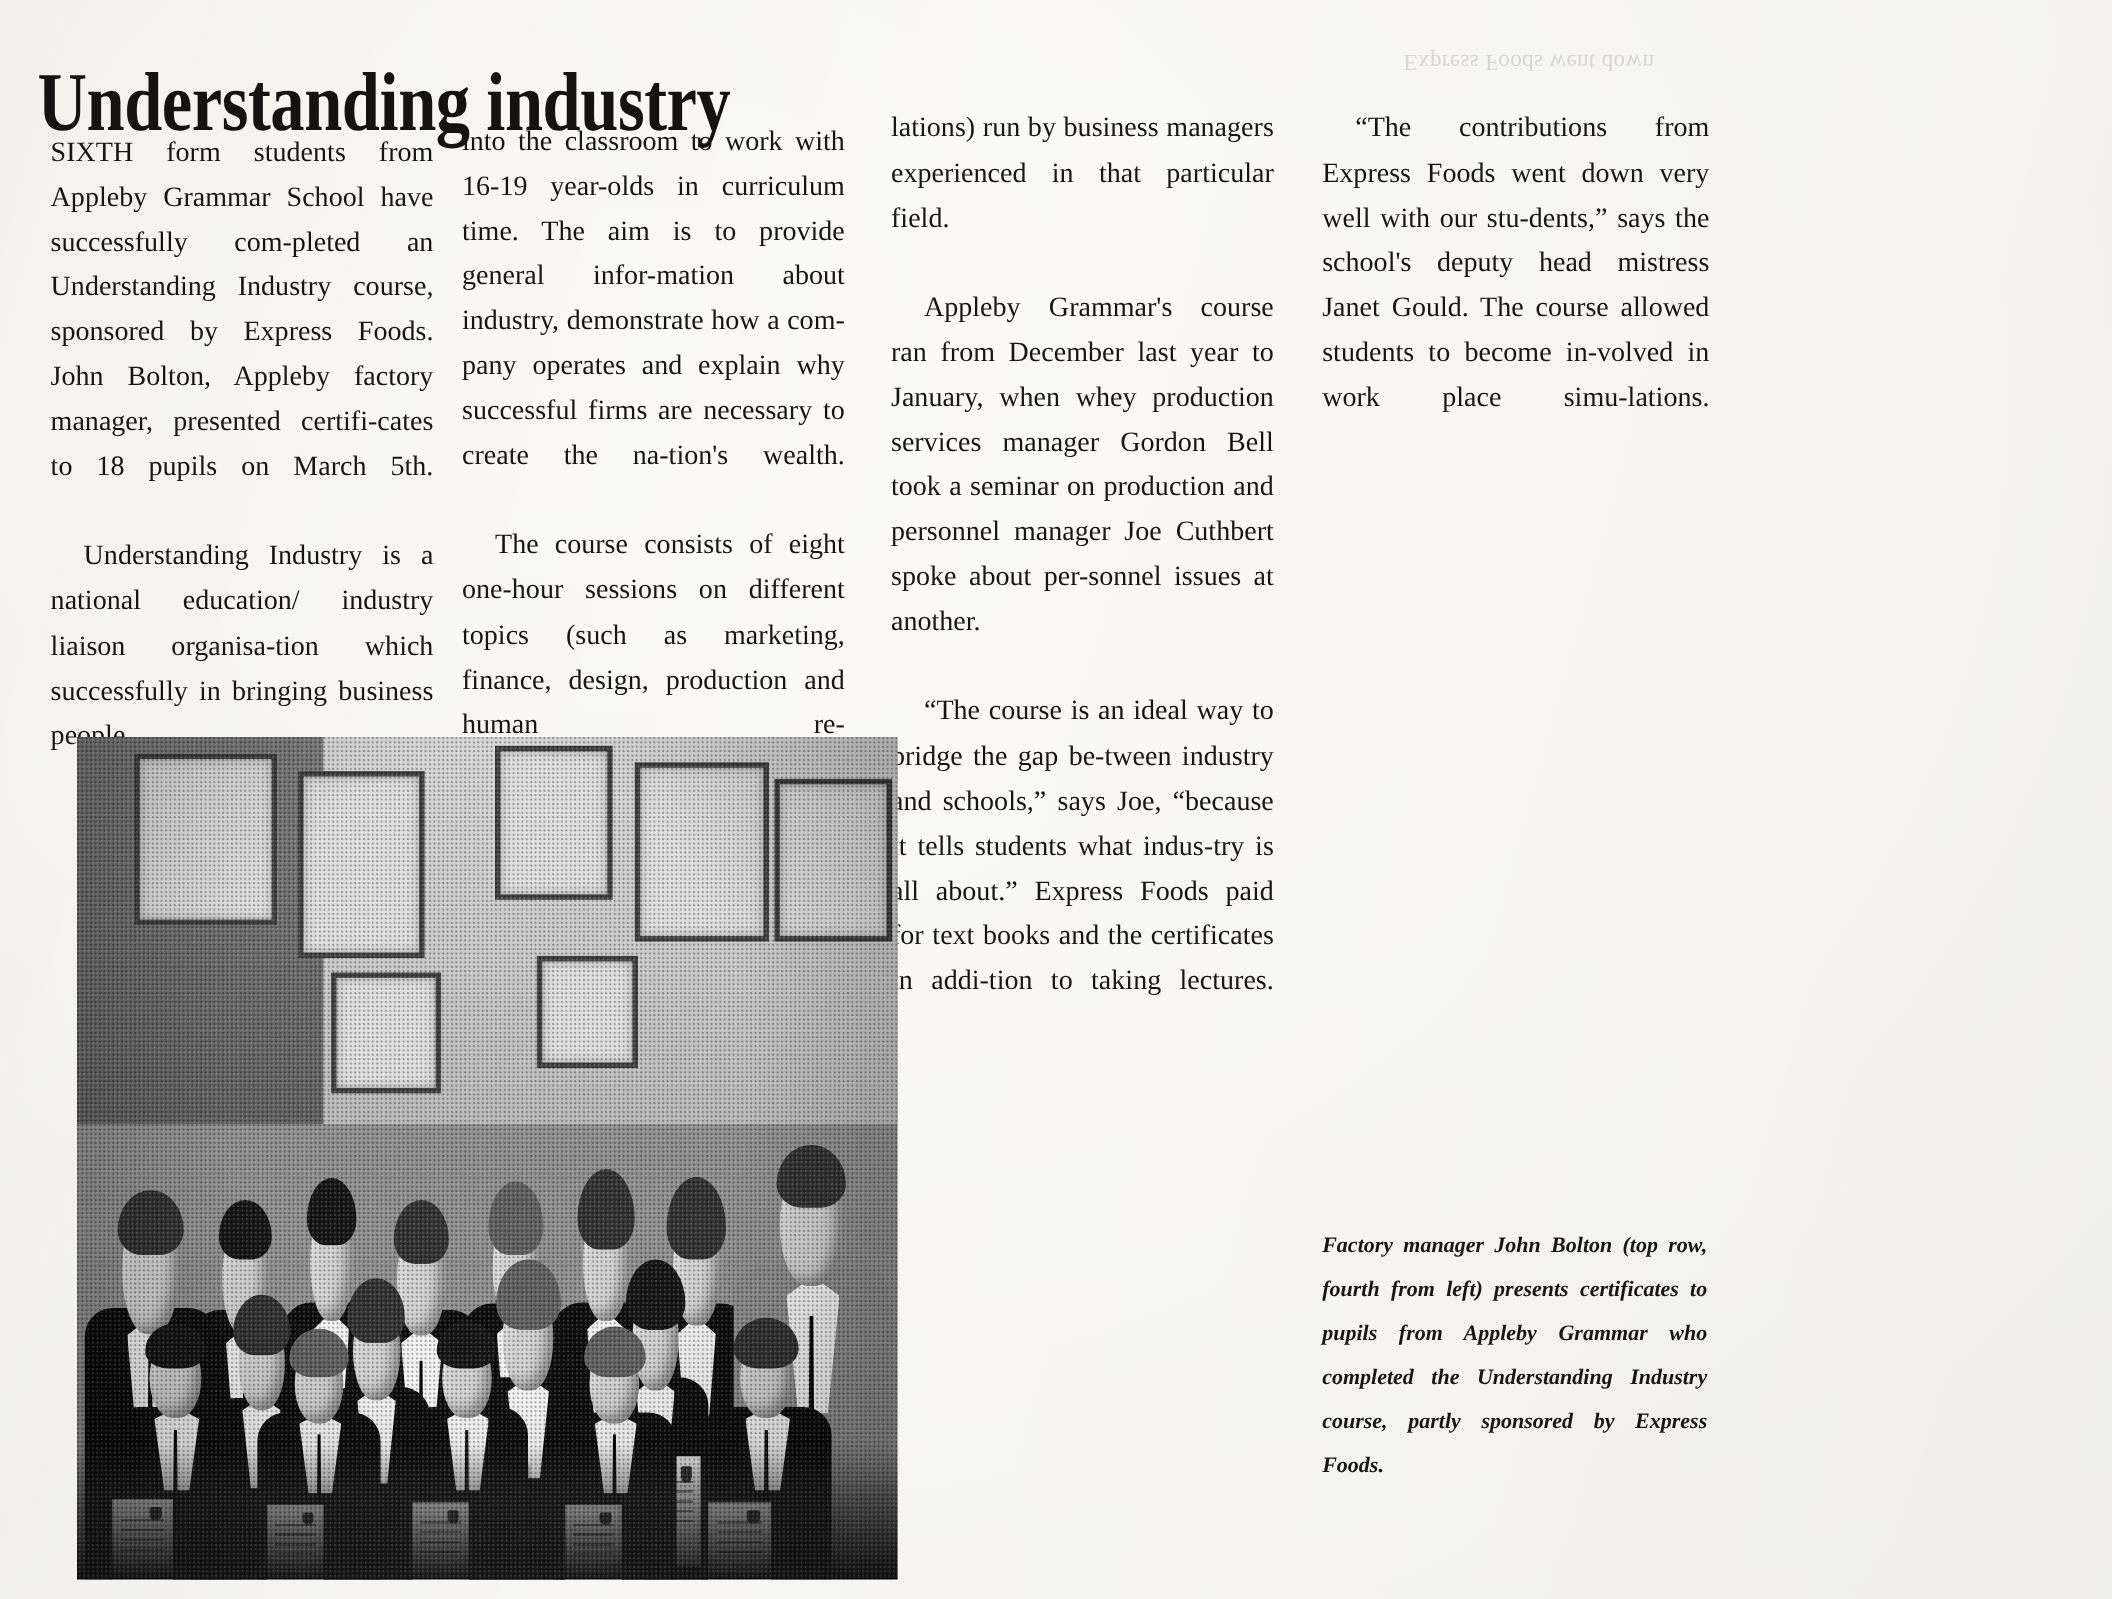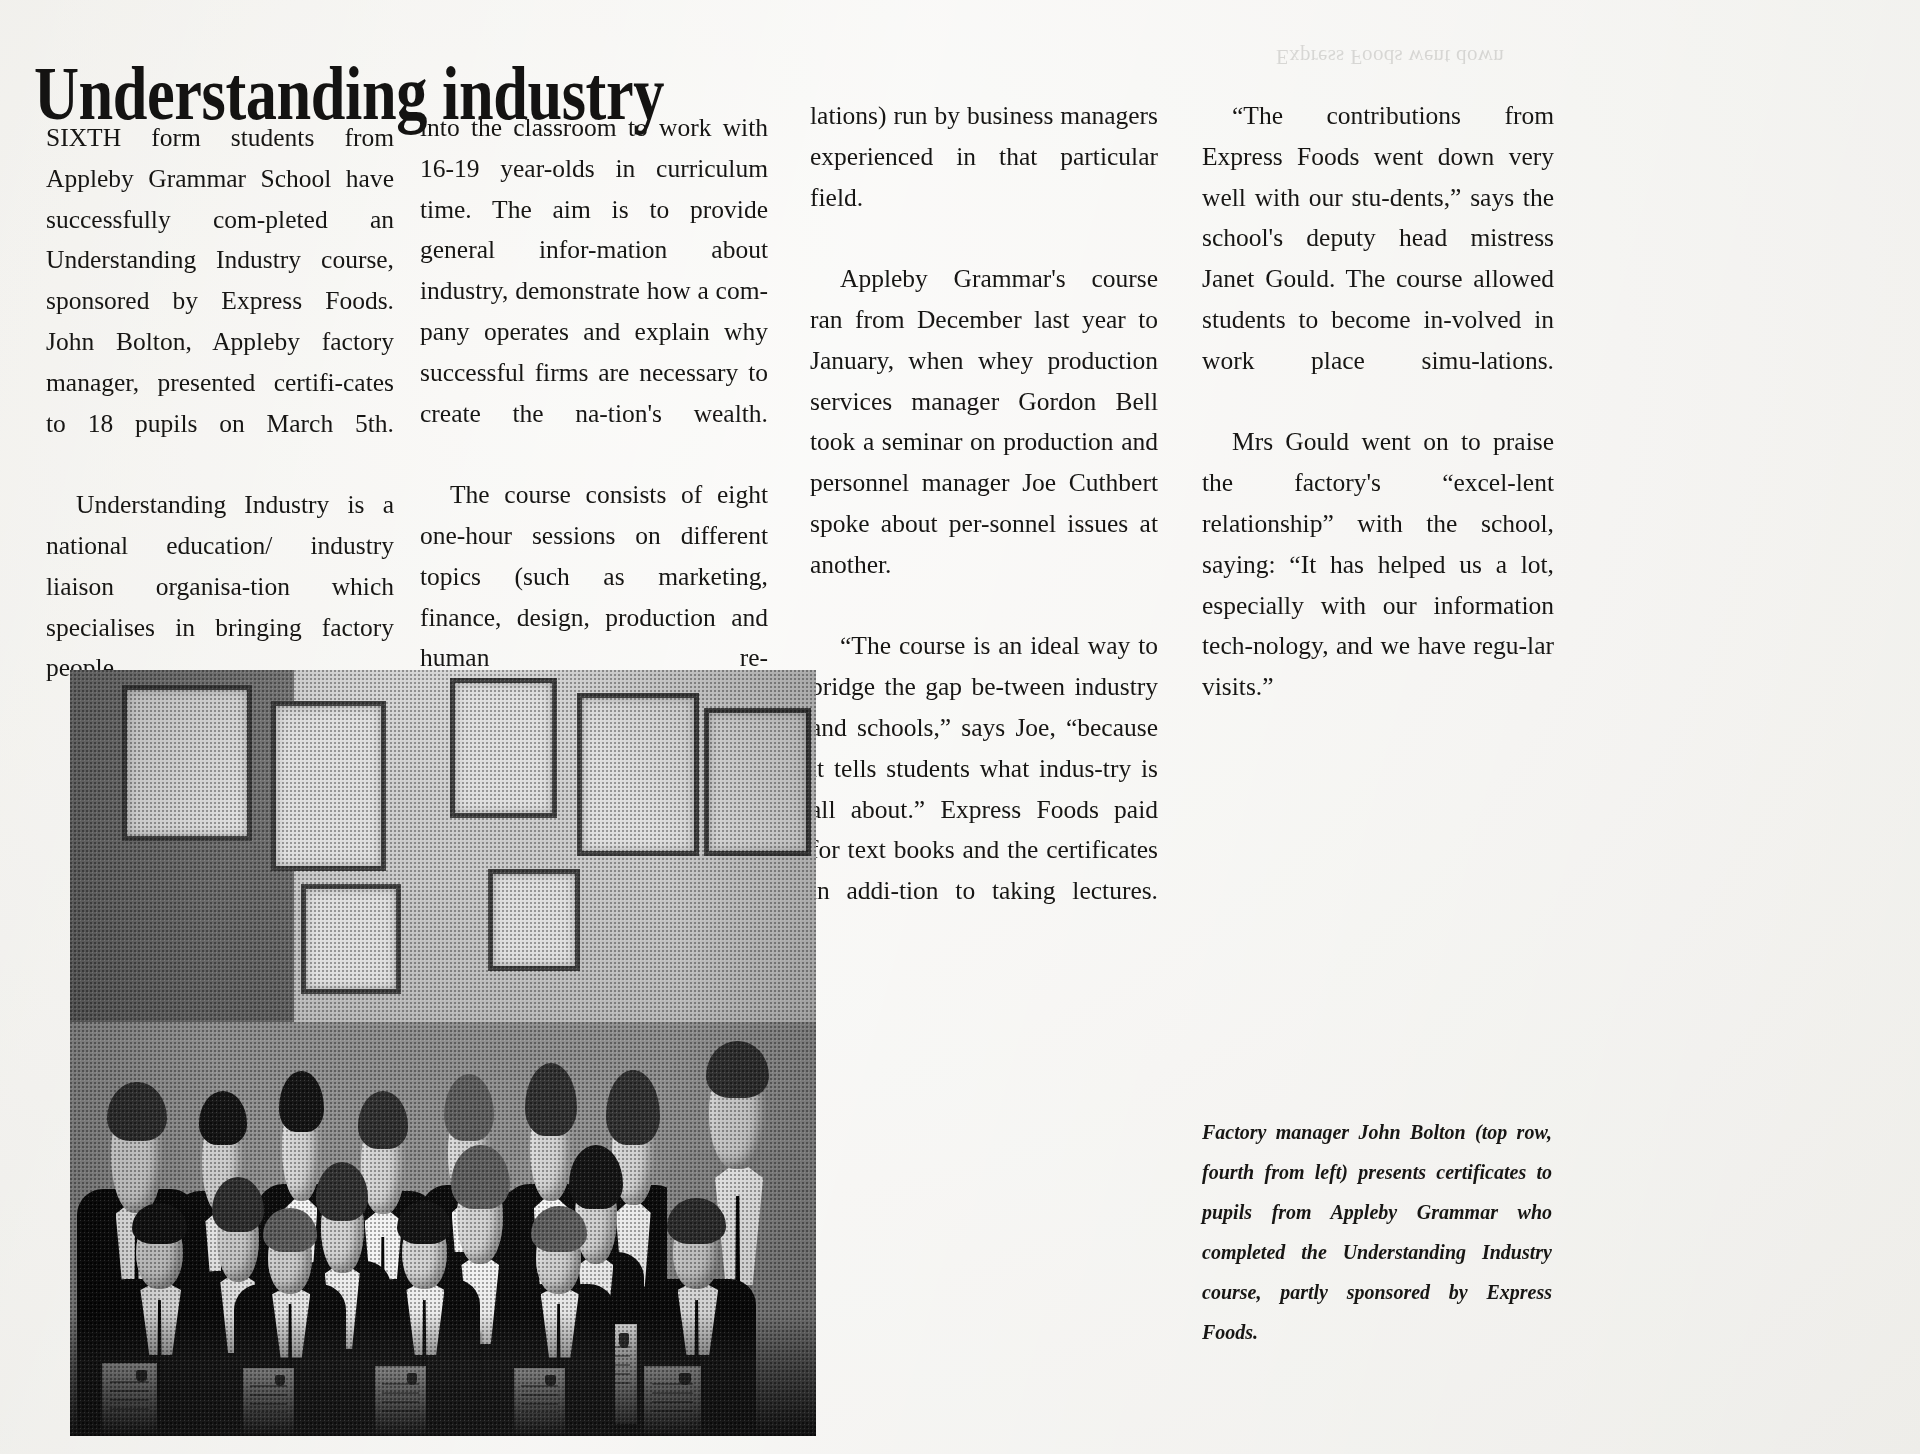--- a/index.html
+++ b/index.html
@@ -231,37 +231,36 @@
   <div id="paper-texture"></div>
 
   <div id="ghost-top">Express Foods went down</div>
 
   <h1 id="headline">Understanding industry</h1>
 
   <div id="columns">
 
     <div class="col" id="col-1">
       <p>SIXTH form students from Appleby Grammar School have successfully com-pleted an Understanding Industry course, sponsored by Express Foods. John Bolton, Appleby factory manager, presented certifi-cates to 18 pupils on March 5th.</p>
-      <p class="indent">Understanding Industry is a national education/ industry liaison organisa-tion which specialises in bringing factory people</p>
+      <p class="indent">Understanding Industry is a national education/ industry liaison organisa-tion which successfully in bringing business people</p>
     </div>
 
     <div class="col" id="col-2">
       <p>into the classroom to work with 16-19 year-olds in curriculum time. The aim is to provide general infor-mation about industry, demonstrate how a com-pany operates and explain why successful firms are necessary to create the na-tion's wealth.</p>
       <p class="indent">The course consists of eight one-hour sessions on different topics (such as marketing, finance, design, production and human re-</p>
     </div>
 
     <div class="col" id="col-3">
       <p>lations) run by business managers experienced in that particular field.</p>
       <p class="indent">Appleby Grammar's course ran from December last year to January, when whey production services manager Gordon Bell took a seminar on production and personnel manager Joe Cuthbert spoke about per-sonnel issues at another.</p>
       <p class="indent">“The course is an ideal way to bridge the gap be-tween industry and schools,” says Joe, “because it tells students what indus-try is all about.” Express Foods paid for text books and the certificates in addi-tion to taking lectures.</p>
     </div>
 
     <div class="col" id="col-4">
       <p class="indent">“The contributions from Express Foods went down very well with our stu-dents,” says the school's deputy head mistress Janet Gould. The course allowed students to become in-volved in work place simu-lations.</p>
-      <p class="indent">Mrs Gould went on to praise the factory's “excel-lent relationship” with the school, saying: “It has helped us a lot, especially with our information tech-nology, and we have regu-lar visits.”</p>
     </div>
 
   </div>
 
   <div id="caption">
     <p>Factory manager John Bolton (top row, fourth from left) presents certificates to pupils from Appleby Grammar who completed the Understanding Industry course, partly sponsored by Express Foods.</p>
   </div>
 
   <figure id="photo">
     <div id="photo-scene">

